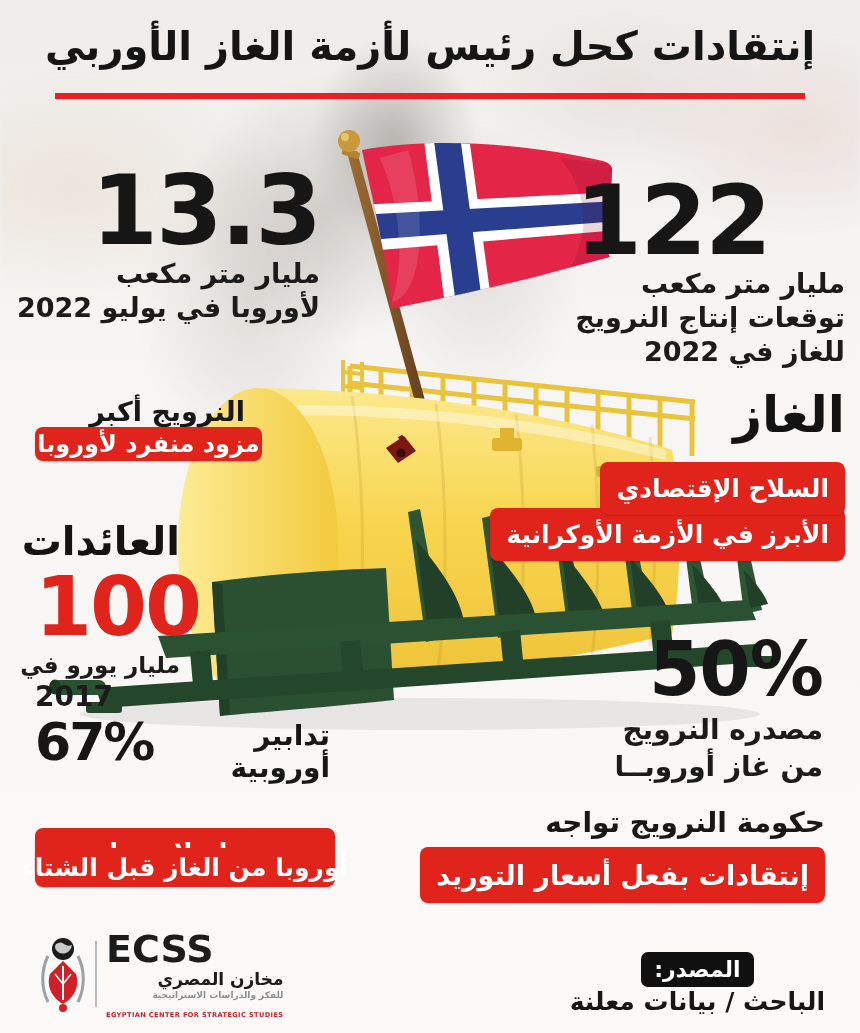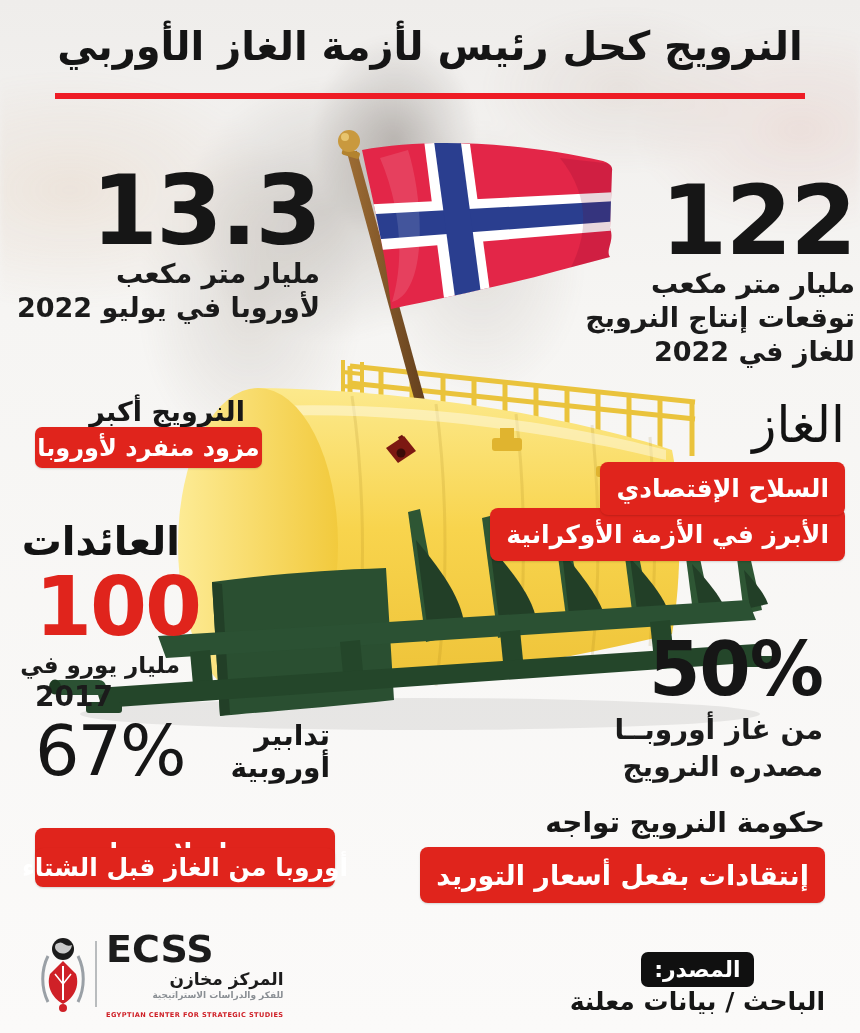--- a/index.html
+++ b/index.html
@@ -27,47 +27,47 @@
   }
   .title-underline{position:absolute;left:55px;right:55px;top:93px;height:6px;background:#ee1c25;}
   .illus{position:absolute;left:0;top:0;}
 
   .rtl{direction:rtl;}
   .num{color:#161616;font-weight:900;line-height:.95;letter-spacing:-2px;}
   .stat-lines{font-weight:800;color:#1b1b1b;font-size:27px;line-height:1.26;}
 
   .stat-left{position:absolute;top:166px;right:540px;text-align:right;white-space:nowrap;}
   .stat-left .num{font-size:96px;}
-  .stat-right{position:absolute;top:176px;right:5px;text-align:right;white-space:nowrap;}
+  .stat-right{position:absolute;top:176px;right:15px;white-space:nowrap;}
   .stat-right .num{font-size:96px;}
 
   .supplier-label{position:absolute;top:396px;right:615px;font-size:27px;font-weight:800;color:#171717;white-space:nowrap;}
   .badge{
     background:#e0241c;color:#fff;font-weight:800;border-radius:8px;
     display:flex;align-items:center;justify-content:center;white-space:nowrap;
     box-shadow:0 1px 2px rgba(0,0,0,.15);
   }
   .badge-inline{display:inline-flex;padding:6px 16px;}
-  .supplier-badge{position:absolute;left:35px;top:427px;width:227px;height:41px;font-size:24px;border-radius:7px;}
-
-  .gas-heading{position:absolute;top:396px;right:15px;font-size:50px;font-weight:400;color:#131313;white-space:nowrap;}
+  .supplier-badge{position:absolute;left:35px;top:427px;width:227px;height:34px;font-size:24px;}
+
+  .gas-heading{position:absolute;top:386px;right:15px;font-size:50px;font-weight:700;color:#131313;white-space:nowrap;}
   .gas-badge1{position:absolute;top:462px;right:15px;height:41px;font-size:25px;}
   .gas-badge2{position:absolute;top:508px;right:15px;height:41px;font-size:25px;}
 
   .revenues{position:absolute;left:35px;top:518px;text-align:right;white-space:nowrap;width:145px;}
   .revenues .heading{font-size:40px;font-weight:900;color:#131313;text-align:right;}
   .revenues .num{font-size:82px;color:#e0241c;text-align:left;margin-top:4px;}
   .revenues .l1{font-size:23px;font-weight:800;color:#1b1b1b;text-align:left;margin-top:6px;}
   .revenues .l2{font-size:28px;font-weight:800;color:#1b1b1b;text-align:left;margin-top:2px;}
 
   .share{position:absolute;top:634px;right:37px;text-align:right;white-space:nowrap;}
   .share .num{font-size:74px;letter-spacing:-1px;}
   .share .stat-lines{margin-top:8px;font-size:28px;line-height:1.3;}
 
-  .storage-num{position:absolute;left:35px;top:716px;font-size:70px;font-weight:400;color:#161616;letter-spacing:-2px;line-height:1;}
+  .storage-num{position:absolute;left:35px;top:716px;font-size:52px;font-weight:700;color:#161616;letter-spacing:-2px;line-height:1;}
   .storage-label{position:absolute;top:720px;right:530px;text-align:right;font-size:28px;font-weight:800;color:#171717;line-height:1.15;white-space:nowrap;}
   .storage-badge1{position:absolute;left:35px;top:828px;width:300px;height:49px;font-size:25px;}
   .storage-badge2{position:absolute;left:35px;top:848px;width:300px;height:39px;font-size:25px;}
 
   .criticism-label{position:absolute;top:806px;right:35px;font-size:28px;font-weight:800;color:#171717;white-space:nowrap;}
   .criticism-badge{position:absolute;top:847px;right:35px;height:44px;font-size:27px;}
 
   .footer-logo{position:absolute;left:38px;top:930px;display:flex;align-items:center;}
   .logo-divider{width:2px;height:66px;background:#b9bcbe;margin:0 9px 0 7px;}
   .logo-text{display:flex;flex-direction:column;line-height:1;}
@@ -79,21 +79,21 @@
   .footer-source{position:absolute;right:35px;top:952px;text-align:center;}
   .source-box{display:inline-flex;background:#101010;color:#fff;border-radius:7px;padding:5px 13px;font-size:22px;font-weight:800;}
   .source-value{margin-top:0;font-size:25px;font-weight:800;color:#161616;white-space:nowrap;}
 </style>
 </head>
 <body>
 
 <div class="canvas">
   <div class="bg-ghost"></div>
 
-  <div class="title rtl">النرويج كحل رئيس لأزمة الغاز الأوربي</div>
+  <div class="title rtl">إنتقادات كحل رئيس لأزمة الغاز الأوربي</div>
   <div class="title-underline"></div>
 
   <svg class="illus" width="860" height="1033" viewBox="0 0 860 1033">
     <defs>
       <linearGradient id="tankG" x1="0" y1="0" x2="0" y2="1">
         <stop offset="0" stop-color="#fce98c"></stop>
         <stop offset=".45" stop-color="#f8d44d"></stop>
         <stop offset="1" stop-color="#edc136"></stop>
       </linearGradient>
       <linearGradient id="capG" x1="0" y1="0" x2="1" y2="0">
@@ -224,22 +224,22 @@
   <div class="revenues">
     <div class="heading rtl">العائدات</div>
     <div class="num">100</div>
     <div class="l1 rtl">مليار يورو في</div>
     <div class="l2">2017</div>
   </div>
 
   <div class="share">
     <div class="num" dir="ltr">50%</div>
     <div class="stat-lines rtl">
+      <div>مصدره النرويج</div>
       <div>من غاز أوروبــا</div>
-      <div>مصدره النرويج</div>
     </div>
   </div>
 
   <div class="storage-num" dir="ltr">67%</div>
   <div class="storage-label rtl">
     <div>تدابير</div>
     <div>أوروبية</div>
   </div>
   <div class="badge storage-badge1 rtl">نسبة إمتلاء مخازن</div>
   <div class="badge storage-badge2 rtl">أوروبا من الغاز قبل الشتاء</div>
@@ -254,21 +254,21 @@
       <circle cx="25" cy="15" r="11" fill="#1b1b1b"></circle>
       <path d="M18,10 q5,-3 8,0 q4,3 8,1 q-1,6 -6,8 q-6,2 -10,-3 q-2,-3 0,-6 Z" fill="#e8e8e8" opacity=".85"></path>
       <path d="M25,27 L38,40 C42,52 36,64 25,70 C14,64 8,52 12,40 Z" fill="#cf2027"></path>
       <line x1="25" y1="32" x2="25" y2="66" stroke="#ffffff" stroke-width="2"></line>
       <path d="M17,40 L25,50 L33,40" stroke="#ffffff" stroke-width="1.5" fill="none"></path>
       <circle cx="25" cy="74" r="4" fill="#cf2027"></circle>
     </svg>
     <div class="logo-divider"></div>
     <div class="logo-text">
       <div class="logo-acronym">ECSS</div>
-      <div class="logo-name-ar rtl">المركز مخازن</div>
+      <div class="logo-name-ar rtl">مخازن المصري</div>
       <div class="logo-tagline rtl">للفكر والدراسات الاستراتيجية</div>
       <div class="logo-en">EGYPTIAN CENTER FOR STRATEGIC STUDIES</div>
     </div>
   </div>
 
   <div class="footer-source">
     <div class="source-box rtl">المصدر:</div>
     <div class="source-value rtl">الباحث / بيانات معلنة</div>
   </div>
 </div>

